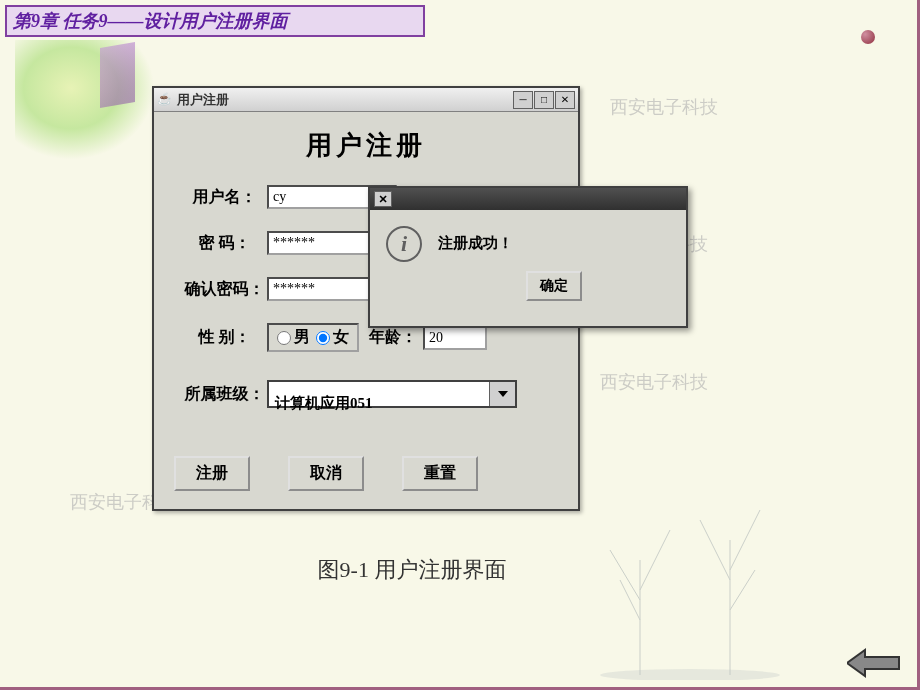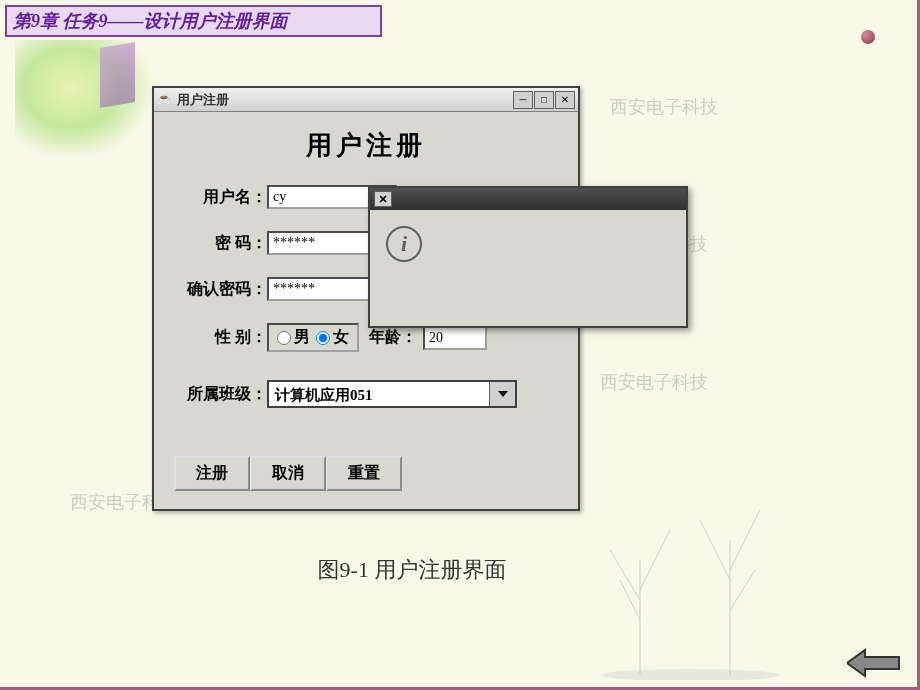--- a/index.html
+++ b/index.html
@@ -10,21 +10,21 @@
       font-family: "SimSun", "宋体", serif;
       position: relative;
       overflow: hidden;
     }
     
     
     .header-bar {
       position: absolute;
       top: 5px;
       left: 5px;
-      width: 377px;
+      width: 420px;
       height: 32px;
       background: #e8d8f0;
       border: 2px solid #8040a0;
       display: flex;
       align-items: center;
       padding-left: 6px;
       font-size: 18px;
       font-weight: bold;
       font-style: italic;
       color: #6020a0;
@@ -135,21 +135,21 @@
     
     .form-row {
       display: flex;
       align-items: center;
       margin-bottom: 22px;
       font-size: 16px;
       font-weight: bold;
     }
     .form-label {
       width: 95px;
-      text-align: right;
+      text-align: center;
       padding-left: 10px;
     }
     .form-input {
       width: 130px;
       height: 24px;
       border: 2px inset #a0a0a0;
       background: white;
       padding: 0 4px;
       font-size: 14px;
       font-family: inherit;
@@ -197,36 +197,37 @@
     }
     .combo-box {
       display: flex;
       width: 250px;
       height: 28px;
       border: 2px solid #404040;
       background: white;
     }
     .combo-text {
       flex: 1;
-      padding: 4px 6px;
+      padding: 12px 6px;
       font-size: 15px;
       font-weight: bold;
     }
     .combo-btn {
       width: 26px;
       background: #d0d0d0;
       border-left: 1px solid #606060;
       display: flex;
       align-items: center;
       justify-content: center;
       cursor: pointer;
     }
     
     .button-row {
       display: flex;
+      gap: 38px;
       padding-left: 2px;
     }
     .action-btn {
       padding: 5px 20px;
       background: #d8d8d0;
       border: 2px outset #e0e0e0;
       font-size: 16px;
       font-weight: bold;
       font-family: inherit;
       cursor: pointer;
@@ -437,20 +438,26 @@
     </div>
   </div>
 </div>
 
 <div class="msg-dialog">
   <div class="msg-titlebar">
     <div class="msg-close">✕</div>
   </div>
   <div class="msg-body">
     <div class="info-icon">i</div>
+    <div class="msg-content">
+      <div class="msg-text">注册成功！</div>
+      <div class="msg-btn-row">
+        <button class="msg-ok-btn">确定</button>
+      </div>
+    </div>
   </div>
 </div>
 
 <div class="caption">图9-1  用户注册界面</div>
 
 <svg class="tree-deco" viewBox="0 0 220 200">
   <g stroke="#607080" stroke-width="1" fill="none" opacity="0.6">
     <line x1="60" y1="195" x2="60" y2="80"></line>
     <line x1="60" y1="120" x2="30" y2="70"></line>
     <line x1="60" y1="110" x2="90" y2="50"></line>

